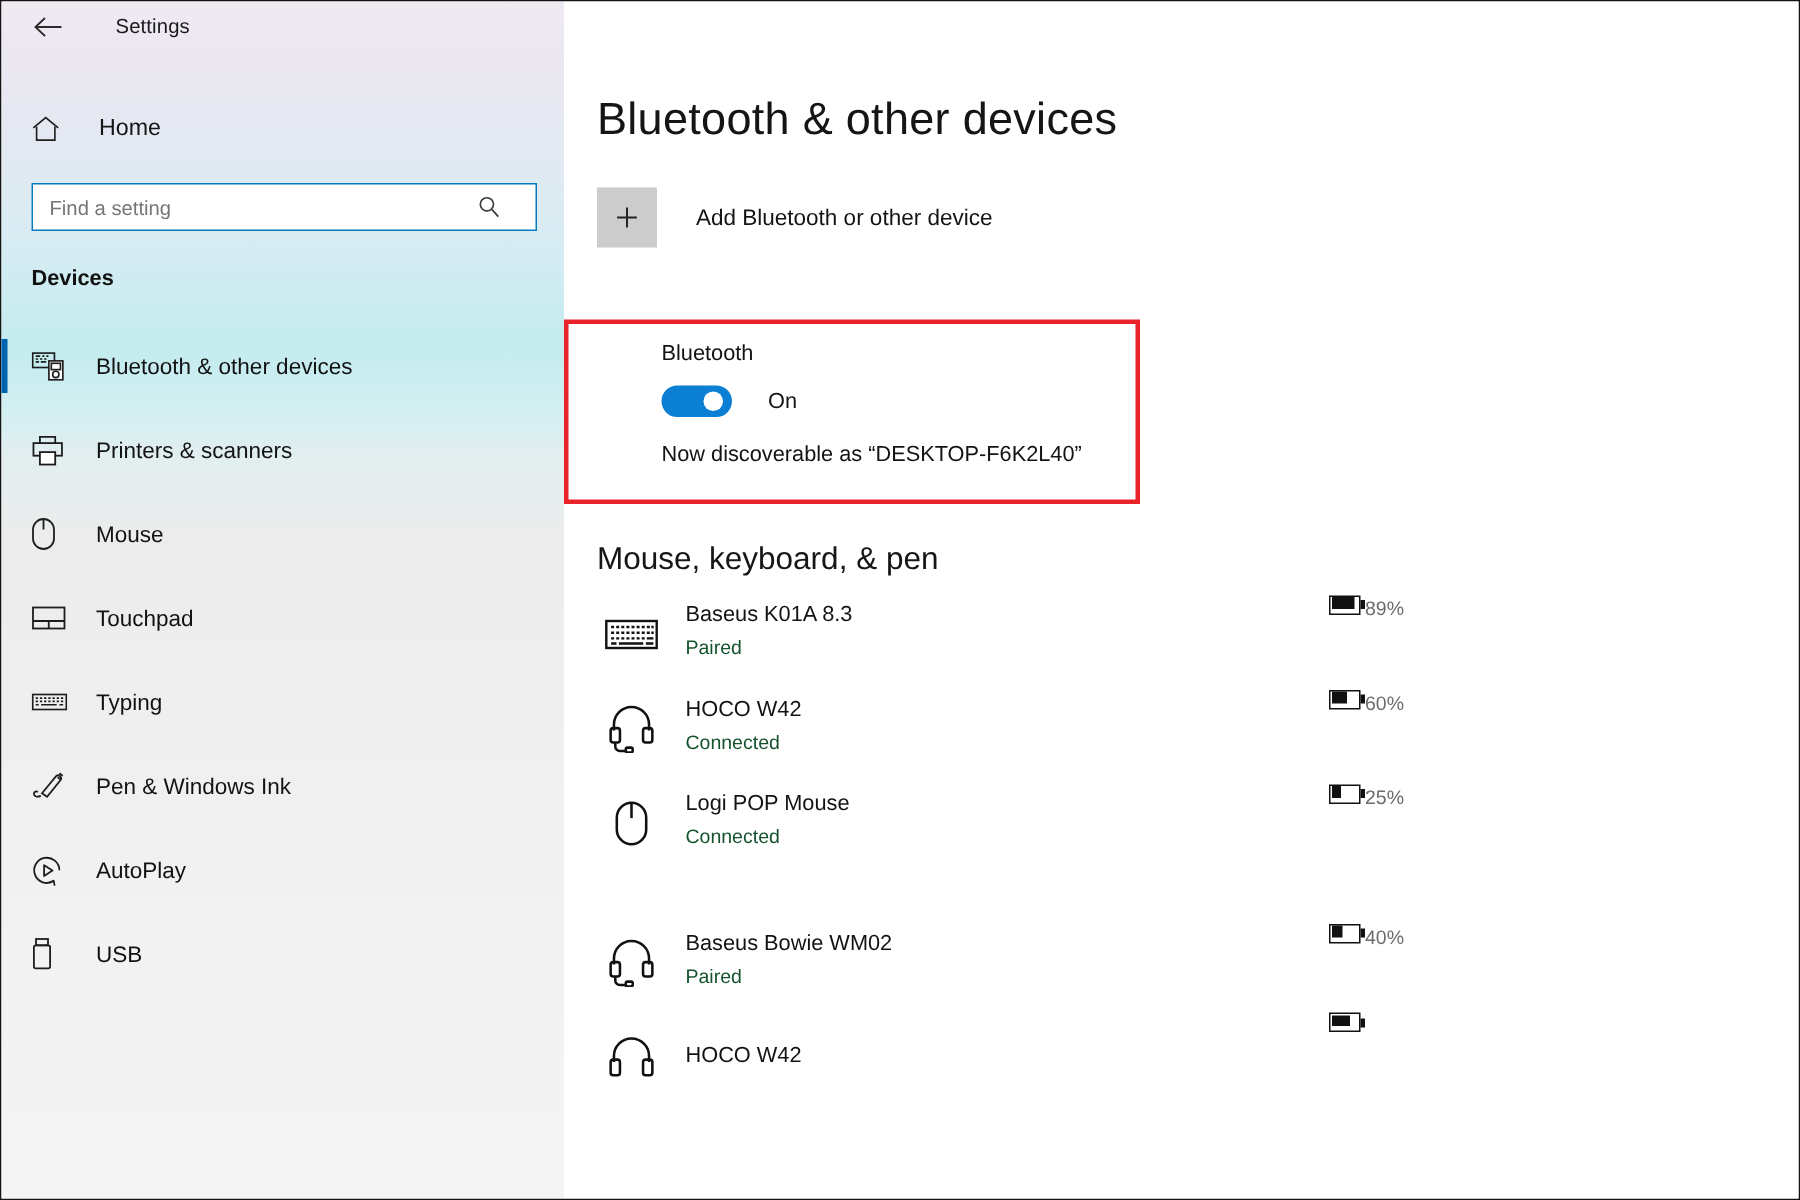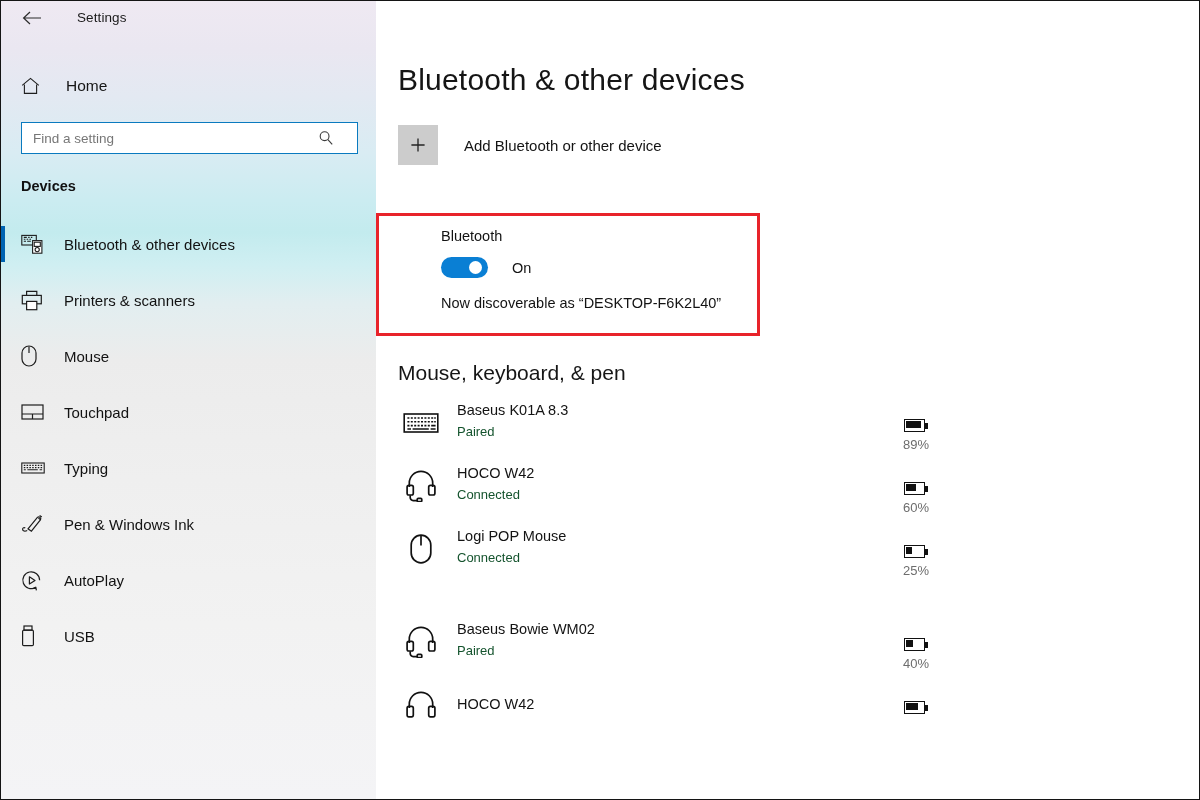--- a/index.html
+++ b/index.html
@@ -195,23 +195,23 @@
     width: 46px; height: 40px;
     display: flex; align-items: center; justify-content: center;
     color: #111;
     flex: 0 0 46px;
   }
   .device-text { margin-left: 13px; }
   .device-name { font-size: 14.5px; color: #131313; line-height: 19px; }
   .device-status { font-size: 13px; color: #14532d; line-height: 24px; }
   .battery-col {
     position: absolute;
-    left: 488px; top: 28px;
+    left: 488px; top: 2px;
     width: 60px;
-    display: flex; flex-direction: column; align-items: center;
+    display: flex; flex-direction: row; align-items: center;
   }
   .batt-icon { position: relative; width: 24px; height: 13px; }
   .batt-body {
     position: absolute; left:0; top:0;
     width: 21px; height: 13px;
     border: 1.8px solid #111;
   }
   .batt-cap {
     position: absolute; left: 21px; top: 3.5px;
     width: 3px; height: 6px;

